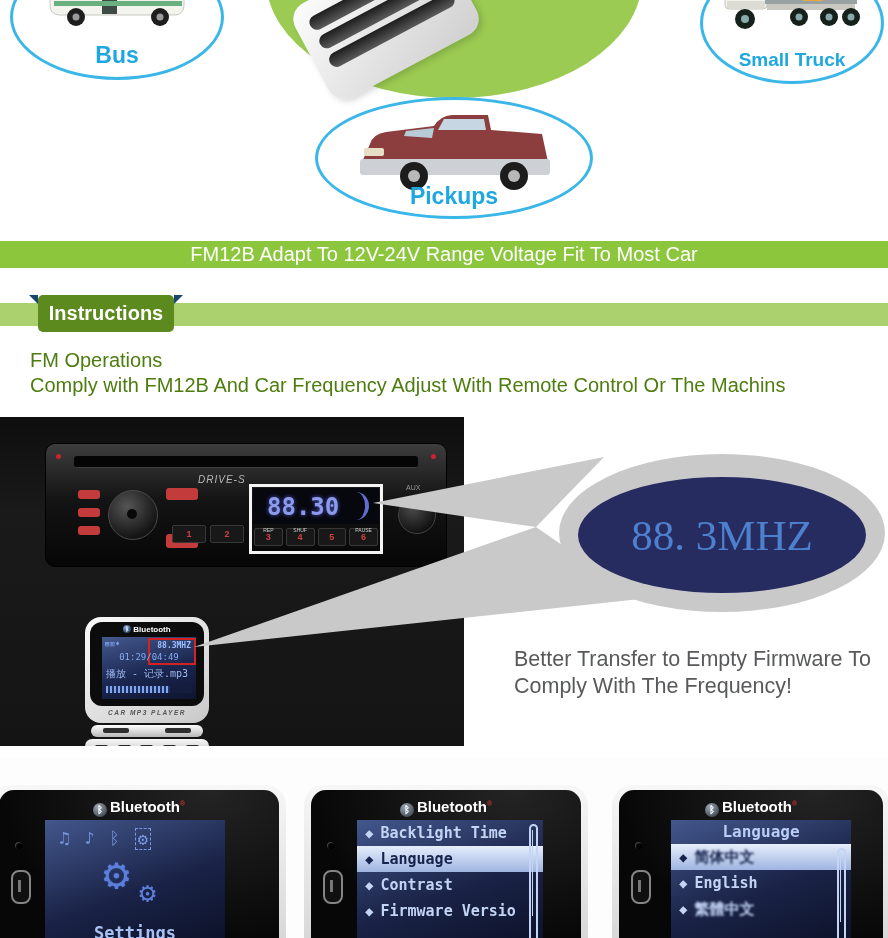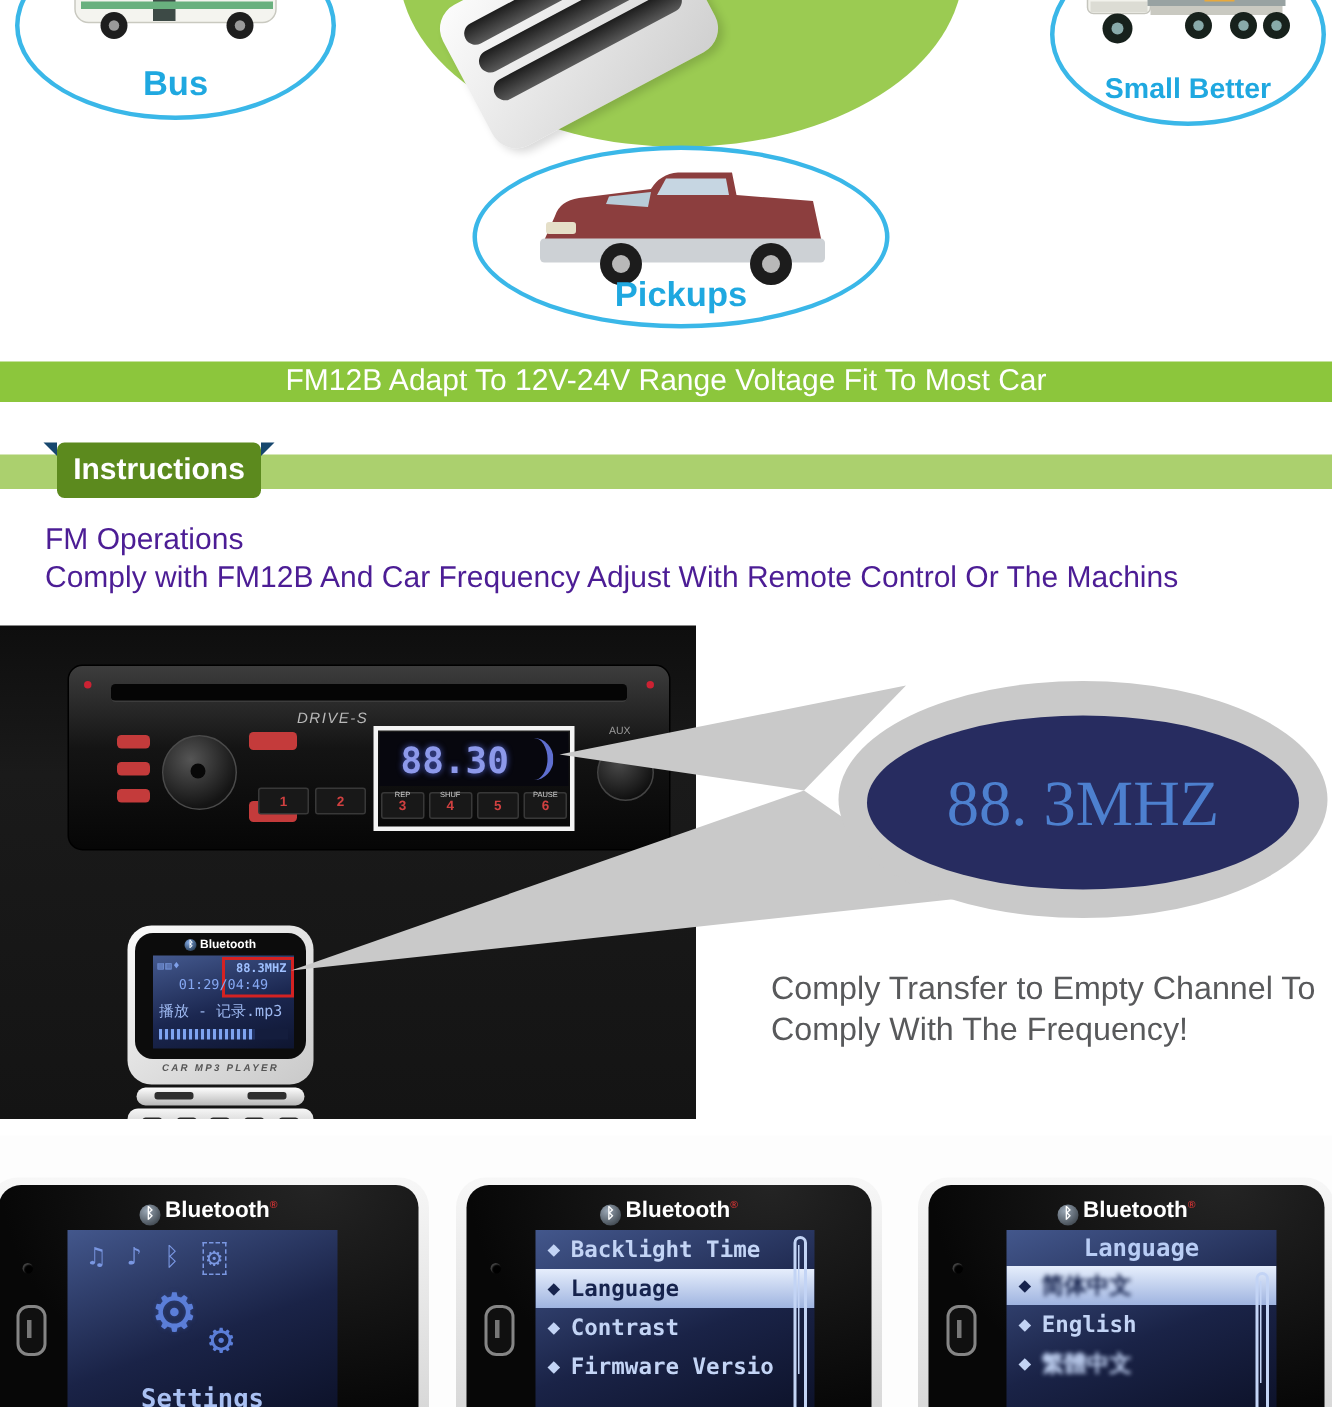--- a/index.html
+++ b/index.html
@@ -26,21 +26,21 @@
   .banner{position:absolute;left:0;top:241px;width:888px;height:27px;background:#8cc63c;
       color:#fff;font-size:20px;text-align:center;line-height:27px;}
   
   .instr-bar{position:absolute;left:0;top:303px;width:888px;height:23px;background:#abd06e;}
   .instr-tab{position:absolute;left:38px;top:295px;width:136px;height:37px;background:#5c8a1e;
       border-radius:5px;color:#fff;font-size:20px;font-weight:bold;text-align:center;line-height:37px;}
   .instr-tab::before,.instr-tab::after{content:"";position:absolute;top:0;width:0;height:0;
       border-style:solid;}
   .instr-tab::before{left:-9px;border-width:0 9px 9px 0;border-color:transparent #17476e transparent transparent;}
   .instr-tab::after{right:-9px;border-width:9px 9px 0 0;border-color:#17476e transparent transparent transparent;}
-  .fm-text{position:absolute;left:30px;top:348px;color:#4c1d95;font-size:20px;line-height:25px;}
+  .fm-text{position:absolute;left:30px;top:348px;color:#4d7c0f;font-size:20px;line-height:25px;}
   
   .photo{position:absolute;left:0;top:417px;width:464px;height:329px;
       background:linear-gradient(#0e0e0e,#1a1a1a 30%,#141414);overflow:hidden;}
   .stereo{position:absolute;left:45px;top:26px;width:400px;height:122px;
       background:linear-gradient(#3d3d3d,#141414 45%,#060606);border-radius:10px;border:1px solid #000;}
   .stereo .slot{position:absolute;left:28px;right:28px;top:12px;height:11px;background:#050505;
       border-radius:3px;border-bottom:1px solid #3d3d3d;}
   .reddot{position:absolute;width:5px;height:5px;border-radius:50%;background:#c23;}
   .stereo .brand{position:absolute;left:152px;top:30px;color:#b9b9b9;font-size:10px;
       font-weight:normal;font-style:italic;letter-spacing:1px;}
@@ -172,21 +172,21 @@
       <rect x="86" y="18" width="20" height="14" fill="#e8a93c"></rect>
       <circle cx="28" cy="50" r="10" fill="#17211c"></circle>
         <circle cx="28" cy="50" r="4" fill="#8aa"></circle>
       <circle cx="82" cy="48" r="9" fill="#17211c"></circle>
         <circle cx="82" cy="48" r="3.5" fill="#8aa"></circle>
       <circle cx="112" cy="48" r="9" fill="#17211c"></circle>
         <circle cx="112" cy="48" r="3.5" fill="#8aa"></circle>
       <circle cx="134" cy="48" r="9" fill="#17211c"></circle>
         <circle cx="134" cy="48" r="3.5" fill="#8aa"></circle>
     </svg>
-    <div class="badge-label">Small Better</div>
+    <div class="badge-label">Small Truck</div>
   </div>
 
   <div class="badge" id="pickup-badge">
     <svg width="216" height="90" viewBox="0 0 216 90" style="top:4px;">
       <path d="M16,58 L24,40 Q27,30 40,28 L88,22 Q94,12 106,11 L142,11 L145,26 L196,30 L202,58 Z" fill="#8c3e3e"></path>
       <polygon points="98,15 138,15 140,26 92,26" fill="#c6d6e2"></polygon>
       <polygon points="60,27 88,24 86,34 58,32" fill="#b8ccd8"></polygon>
       <rect x="14" y="55" width="190" height="16" rx="3" fill="#cdd1d5"></rect>
       <rect x="18" y="44" width="20" height="8" rx="2" fill="#e5dfc8"></rect>
       <circle cx="68" cy="72" r="14" fill="#1c1c1c"></circle>
@@ -282,21 +282,21 @@
 
   <svg class="callout-svg" width="888" height="329" viewBox="0 0 888 329">
     <polygon points="373,86 604,40 536,110" fill="#c9c9c9"></polygon>
     <polygon points="194,230 536,110 640,182" fill="#c9c9c9"></polygon>
     <ellipse cx="722" cy="116" rx="163" ry="79" fill="#c9c9c9"></ellipse>
     <ellipse cx="722" cy="118" rx="144" ry="58" fill="#272c60"></ellipse>
     <text x="722" y="133" text-anchor="middle" font-family="Liberation Serif, serif" font-size="43" fill="#4d80cf">88. 3MHZ</text>
   </svg>
 
   <div class="note">
-    <div>Comply Transfer to Empty Channel To</div>
+    <div>Better Transfer to Empty Firmware To</div>
     <div>Comply With The Frequency!</div>
   </div>
 
   <div class="shot" id="shot1">
     <div class="dev">
       <div class="face">
         <div class="bt-row"><span class="bdot">ᛒ</span><span>Bluetooth</span><sup>®</sup></div>
         <div class="pinhole"></div>
         <div class="usb"></div>
         <div class="lcd">

